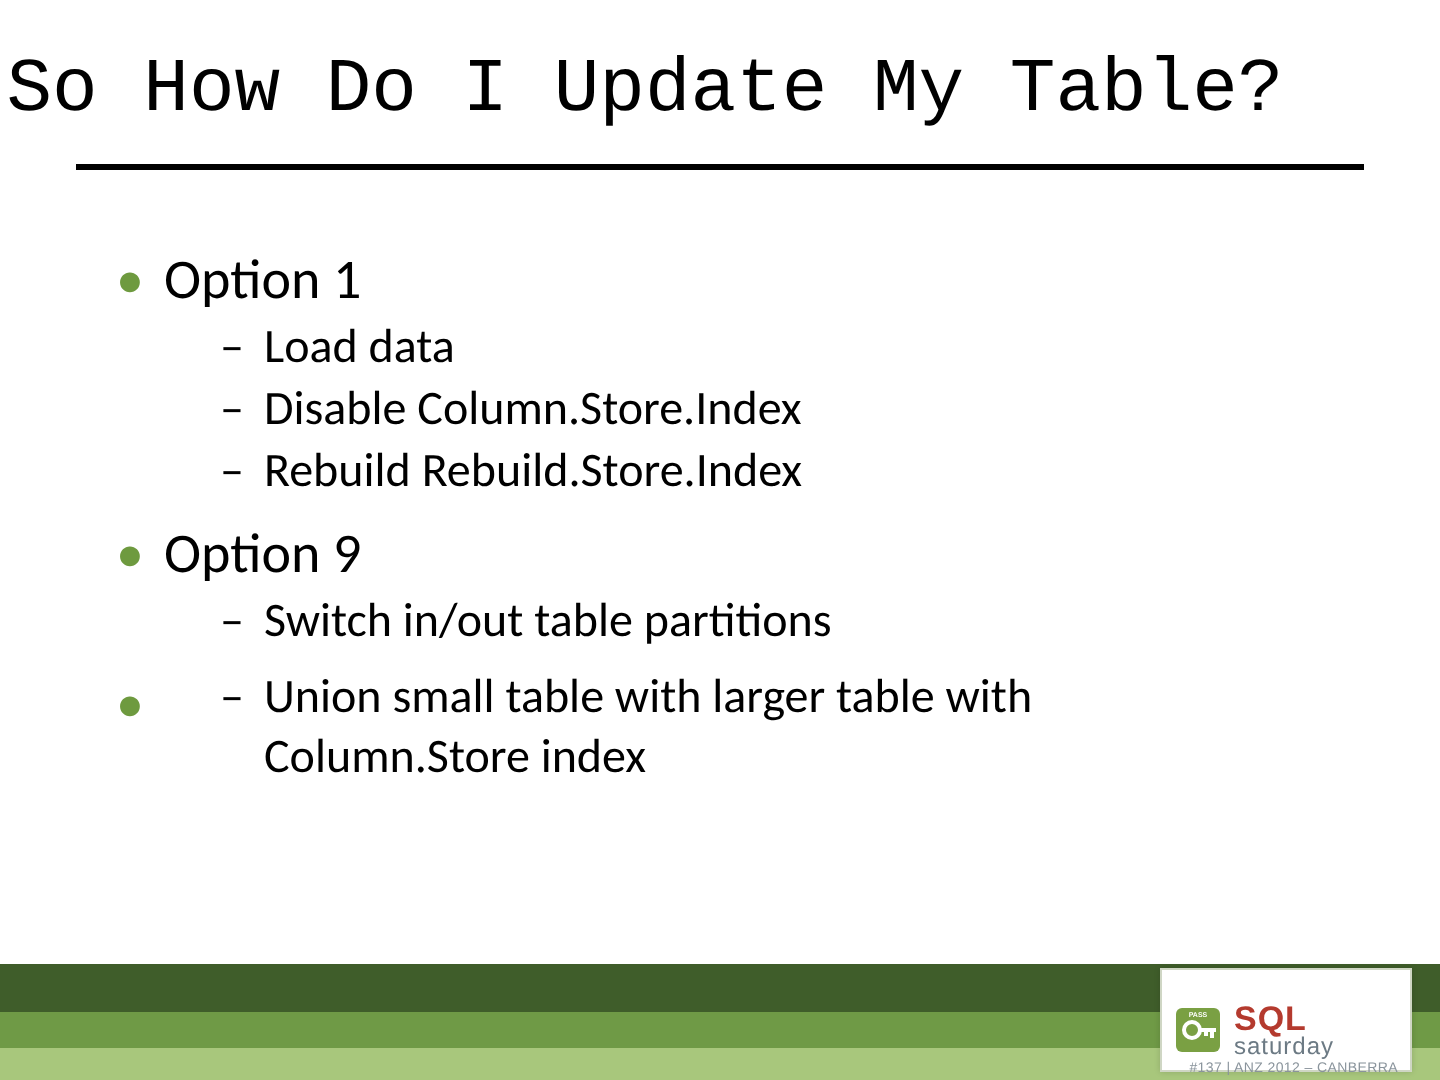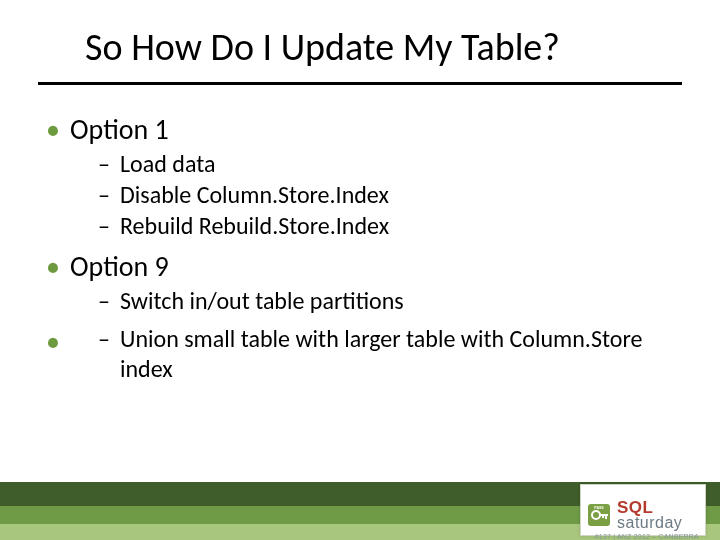--- a/index.html
+++ b/index.html
@@ -21,39 +21,40 @@
   }
   .title {
     position: absolute;
     top: 24px;
     left: 0;
     width: 645px;
     text-align: center;
     font-size: 38px;
     font-weight: 400;
     letter-spacing: 0px;
+    font-family: Liberation Mono, monospace;
   }
   .title-rule {
     position: absolute;
     top: 82px;
     left: 38px;
     width: 644px;
     height: 0;
     border-top: 3px solid #000;
   }
   .body {
     position: absolute;
     top: 110px;
     left: 44px;
     width: 620px;
   }
   ul.lvl1 {
     list-style: none;
     padding: 0;
-    margin: 0;
+    margin: 12px;
   }
   ul.lvl1 > li {
     font-size: 28px;
     line-height: 1.25;
     margin: 2px 0 4px 0;
     padding-left: 26px;
     position: relative;
   }
   ul.lvl1 > li::before {
     content: "•";
@@ -144,21 +145,21 @@
   }
   .logo-sql {
     font-family: Arial, sans-serif;
     font-weight: 700;
     font-size: 17px;
     letter-spacing: 0.5px;
   }
   .logo-sql .s-red  { color: #b43a2e; }
   .logo-sat {
     font-family: Arial, sans-serif;
-    font-size: 16px;
+    font-size: 12px;
     color: #6c7a84;
     letter-spacing: 0.5px;
     margin-top: -1px;
   }
   .logo-sub {
     font-family: Arial, sans-serif;
     font-size: 7px;
     color: #8a949c;
     text-align: right;
     margin-top: 2px;

